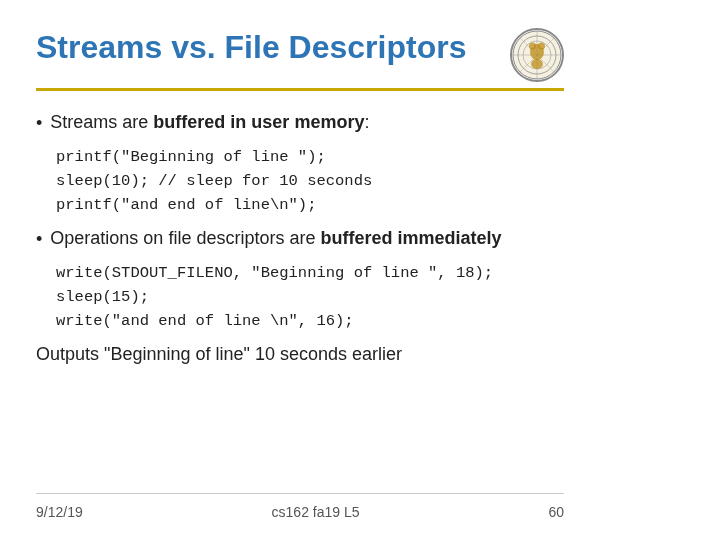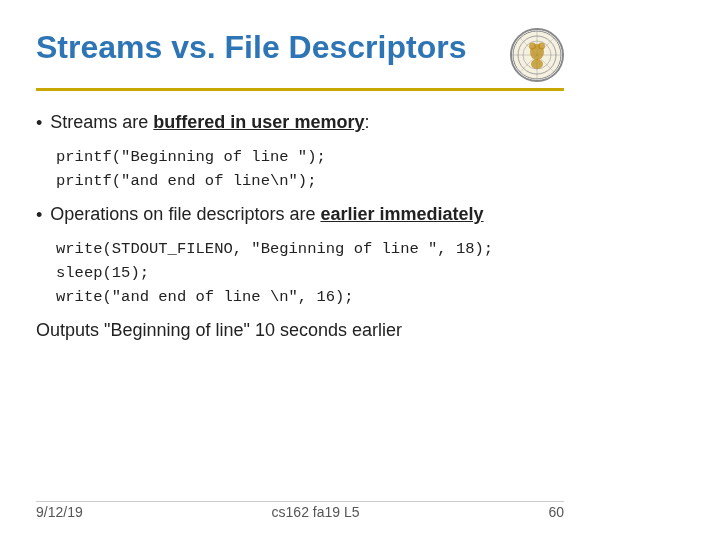--- a/index.html
+++ b/index.html
@@ -82,21 +82,20 @@
     }
 
     .bullet-text {
       font-size: 18px;
       line-height: 1.5;
       color: #222;
     }
 
     .bullet-text strong {
       font-weight: bold;
-      text-decoration: underline;
     }
 
     .code-block {
       font-family: 'Courier New', Courier, monospace;
       font-size: 15.5px;
       line-height: 1.55;
       color: #222;
       margin-left: 20px;
       margin-top: 2px;
       margin-bottom: 4px;
@@ -112,21 +111,21 @@
 
     .plain-text strong {
       font-weight: bold;
     }
 
     .footer {
       display: flex;
       justify-content: space-between;
       align-items: center;
       margin-top: auto;
-      padding-top: 2px;
+      padding-top: 10px;
       border-top: 1px solid #ccc;
     }
 
     .footer-left, .footer-center, .footer-right {
       font-size: 14px;
       color: #555;
     }
   </style>
 </head>
 <body>
@@ -162,28 +161,29 @@
 
     <div class="bullet-item">
       <span class="bullet">•</span>
       <span class="bullet-text">
         Streams are <strong>buffered in user memory</strong>:
       </span>
     </div>
 
     <div class="code-block">
       <div>printf("Beginning of line ");</div>
+      <div>sleep(10); // sleep for 10 seconds</div>
       <div>printf("and end of line\n");</div>
     </div>
 
 
     <div class="bullet-item">
       <span class="bullet">•</span>
       <span class="bullet-text">
-        Operations on file descriptors are <strong>earlier immediately</strong>
+        Operations on file descriptors are <strong>buffered immediately</strong>
       </span>
     </div>
 
     <div class="code-block">
       <div>write(STDOUT_FILENO, "Beginning of line ", 18);</div>
       <div>sleep(15);</div>
       <div>write("and end of line \n", 16);</div>
     </div>
 
     <div class="plain-text">

